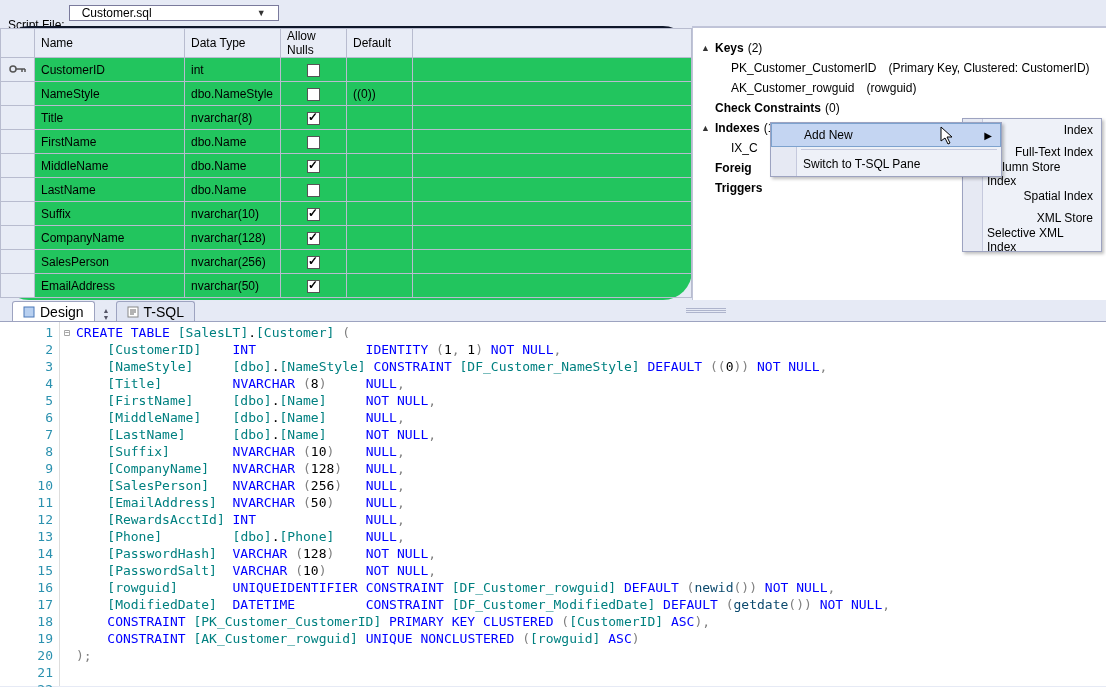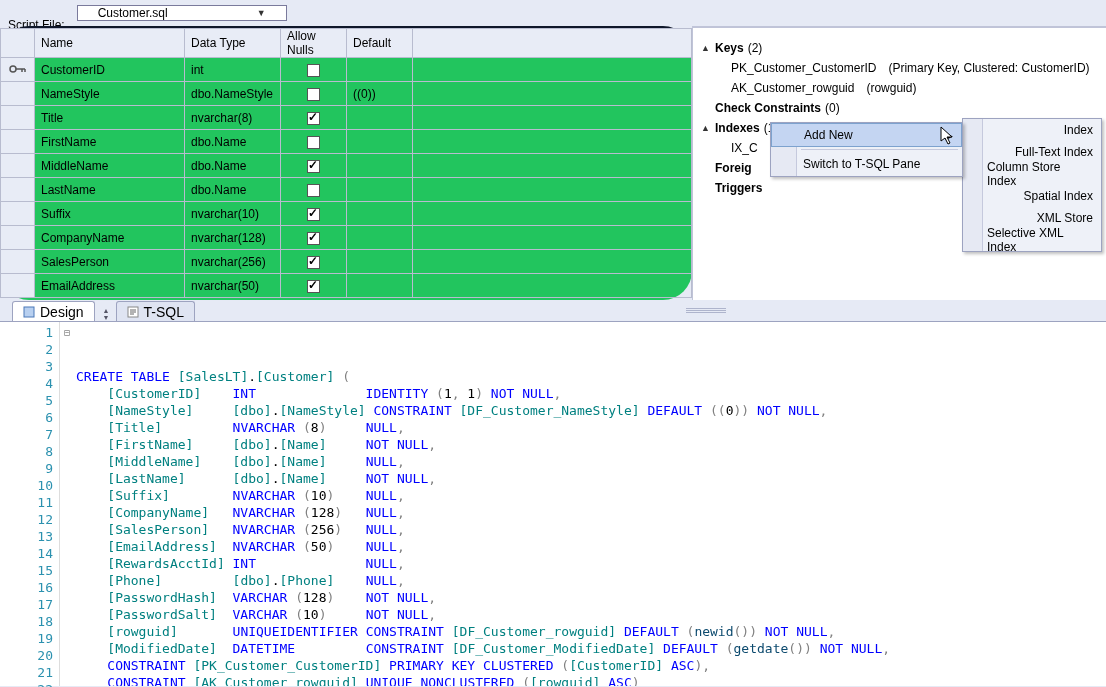--- a/index.html
+++ b/index.html
@@ -1,21 +1,21 @@
 <!DOCTYPE html>
 <html><head>
 <meta charset="utf-8">
 <style>
 * { box-sizing: border-box; margin: 0; padding: 0; }
 body { font-family: "Segoe UI", Tahoma, sans-serif; font-size: 12px; background: #fff; overflow: hidden; }
 .container { width: 1106px; height: 687px; background: #e6eaf5; position: relative; }
 
 .script-bar { height: 26px; display: flex; align-items: center; padding: 2px 8px; background: #e6eaf5; }
 .script-bar label { font-size: 12px; margin-right: 4px; margin-top: 24px; }
-.script-dropdown { width: 210px; height: 16px; border: 1px solid #7a7a9c; background: #fff; padding: 0 20px; font-size: 12px; display: flex; align-items: center; justify-content: space-between; margin-left: 8px; }
+.script-dropdown { width: 210px; height: 16px; border: 1px solid #7a7a9c; background: #fff; padding: 0 12px; font-size: 12px; display: flex; align-items: center; justify-content: space-between; }
 .script-dropdown .caret { font-size: 9px; color: #333; }
 
 .upper { display: flex; height: 274px; }
 .grid-area { flex: 0 0 692px; background: #22c55e; border-top: 2px solid #0f172a; border-radius: 29px; }
 .grid-table { border-collapse: collapse; width: 100%; }
 .grid-table th, .grid-table td { border: 1px solid #b8bccf; height: 24px; padding: 0 6px; text-align: left; font-weight: normal; font-size: 12px; }
 .grid-table th { background: #e8ecf6; }
 .grid-table td.rowhdr { width: 34px; background: #e8ecf6; text-align: center; padding: 0; }
 .grid-table td.center { text-align: center; }
 .pk-icon { display:inline-block; }
@@ -23,21 +23,21 @@
 .chk.checked::after { content: "✓"; position: absolute; top: -3px; left: 0; font-size: 12px; font-weight: bold; }
 col.c-rh{width:34px} col.c-name{width:150px} col.c-dt{width:96px} col.c-an{width:66px} col.c-def{width:66px}
 
 .side-area { flex: 1; background: #fff; padding: 10px 8px 8px 8px; position: relative; border-top: 2px solid #c0c4d8; border-left: 1px solid #c0c4d8; }
 .tree-row { display: flex; align-items: center; height: 20px; font-size: 12px; }
 .tree-row.bold { font-weight: bold; }
 .tree-row .tri { width: 10px; font-size: 9px; color: #333; margin-right: 4px; }
 .tree-row .count { font-weight: normal; margin-left: 4px; }
 .tree-child { padding-left: 30px; }
 
-.context-menu { position: absolute; top: 122px; left: 770px; width: 193px; background: #eef1f8; border: 1px solid #9da3c0; box-shadow: 2px 2px 3px rgba(0,0,0,0.25); z-index: 10; }
+.context-menu { position: absolute; top: 122px; left: 770px; width: 232px; background: #eef1f8; border: 1px solid #9da3c0; box-shadow: 2px 2px 3px rgba(0,0,0,0.25); z-index: 10; }
 .context-menu .icon-strip { position: absolute; left: 0; top: 0; bottom: 0; width: 26px; background: #e6e9f3; border-right: 1px solid #c5c9dd; }
 .context-menu .cm-item { position: relative; height: 24px; padding: 0 8px 0 32px; display: flex; align-items: center; cursor: default; }
 .context-menu .cm-item.hl { background: #c4d5f2; border: 1px solid #7da2ce; margin: 0; }
 .context-menu .cm-sep { height: 1px; background: #c5c9dd; margin: 2px 4px 2px 30px; }
 .context-menu .arrow { margin-left: auto; font-size: 10px; }
 
 .cursor-arrow { position: absolute; top: 126px; left: 940px; z-index: 20; pointer-events: none; }
 
 .submenu { position: absolute; top: 118px; left: 962px; width: 140px; background: #eef1f8; border: 1px solid #9da3c0; box-shadow: 2px 2px 3px rgba(0,0,0,0.25); z-index: 9; }
 .submenu .cm-item { height: 22px; padding: 0 8px 0 24px; display: flex; align-items: center; justify-content: flex-end; }
@@ -49,21 +49,21 @@
 .updown { margin: 0 6px; display: flex; flex-direction: column; gap: 1px; }
 .updown span { font-size: 7px; line-height: 6px; color: #556; }
 .grip { position: absolute; right: 380px; top: 8px; width: 40px; height: 5px; display: flex; flex-direction: column; gap: 1px; }
 .grip div { height: 1px; background: #aeb4cc; }
 
 .code-area { display: flex; height: 364px; background: #fff; font-family: Consolas, monospace; font-size: 13px; line-height: 17px; }
 .gutter { width: 60px; background: #fff; color: #2b91af; text-align: right; padding: 2px 6px 0 0; border-right: 1px solid #ddd; }
 .gutter .ln { height: 17px; }
 .fold-col { width: 14px; background:#fff; padding-top:2px; }
 .fold-col .fb { height:17px; text-align:center; color:#888; font-size:10px; }
-.code { flex: 1; padding: 2px 12px 0 2px; white-space: pre; overflow: hidden; margin-top: 44px; }
+.code { flex: 1; padding: 2px 12px 0 2px; white-space: pre; overflow: hidden; }
 .kw { color: #0000ff; }
 .sys { color: #008080; }
 .fn { color: #0c4a6e; }
 .gray { color: #808080; }
 .code-line { height: 17px; }
 </style>
 </head>
 <body>
 <div class="container">
 

